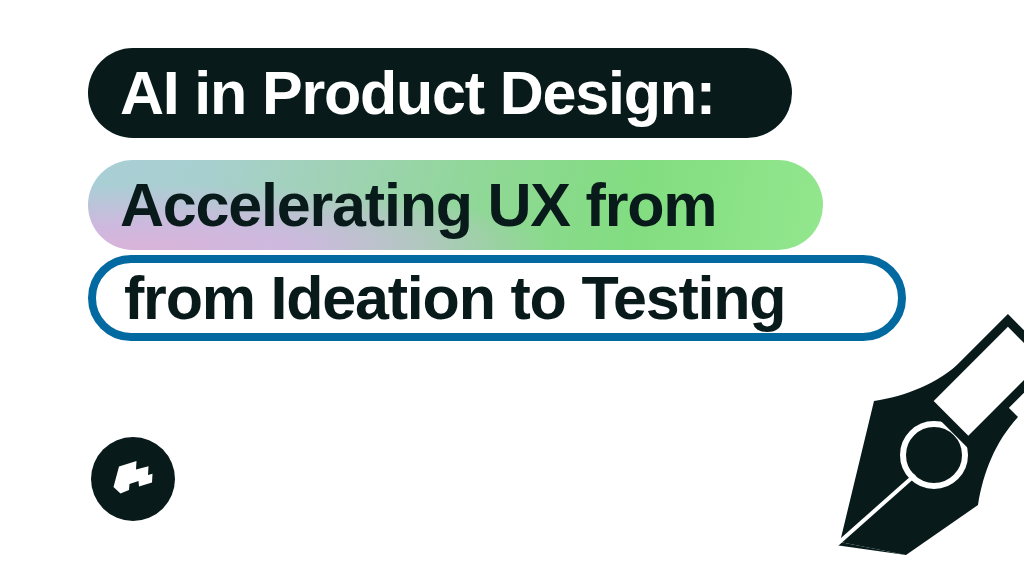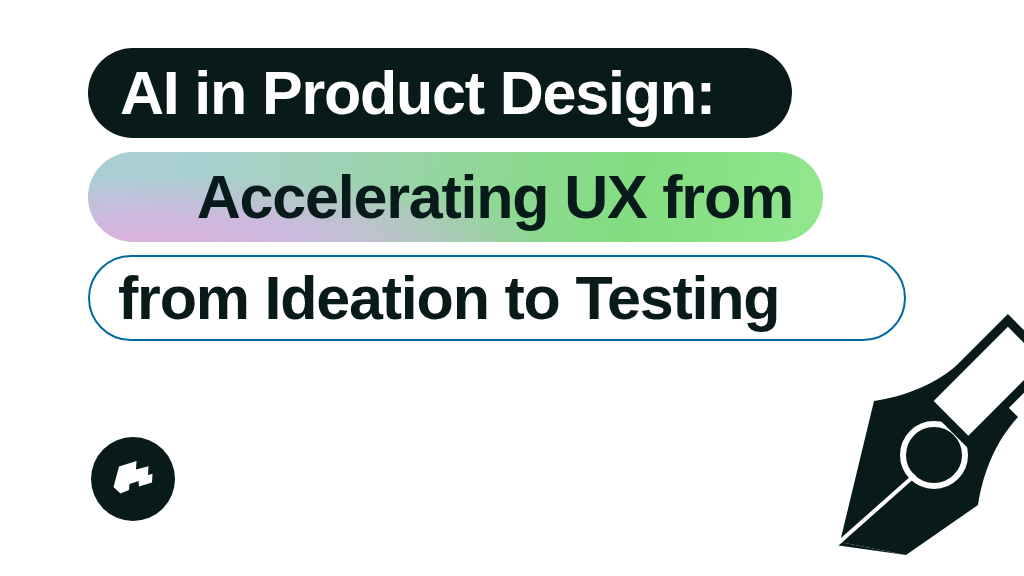--- a/index.html
+++ b/index.html
@@ -48,44 +48,43 @@
     padding-left: 32px;
     padding-right: 30px;
   }
   #pill-line-1 .pill-text {
     color: #ffffff;
   }
 
   
   #pill-line-2 {
     left: 47px;
-    top: 152px;
+    top: 160px;
     width: 735px;
     height: 90px;
     border-radius: 45px;
     background:
       radial-gradient(120% 150% at 8% 95%, #d9b3d9 0%, #cdb9de 16%, rgba(190,200,225,0) 46%),
       linear-gradient(102deg, #a9cfd6 0%, #a8cfcf 16%, #9fd2b4 34%, #8ed894 55%, #82dd80 74%, #93e78e 100%);
     padding-left: 32px;
     padding-right: 30px;
-    justify-content: flex-end;
   }
   #pill-line-2 .pill-text {
     color: #081a1a;
   }
 
   
   #pill-line-3 {
     left: 47px;
     top: 255px;
     width: 818px;
     height: 86px;
     border-radius: 43px;
     background: #ffffff;
-    border: 2px solid #0369a1;
+    border: 8px solid #0369a1;
     padding-left: 28px;
     padding-right: 26px;
   }
   #pill-line-3 .pill-text {
     color: #081a1a;
   }
 
   
   #logo-badge {
     position: absolute;

